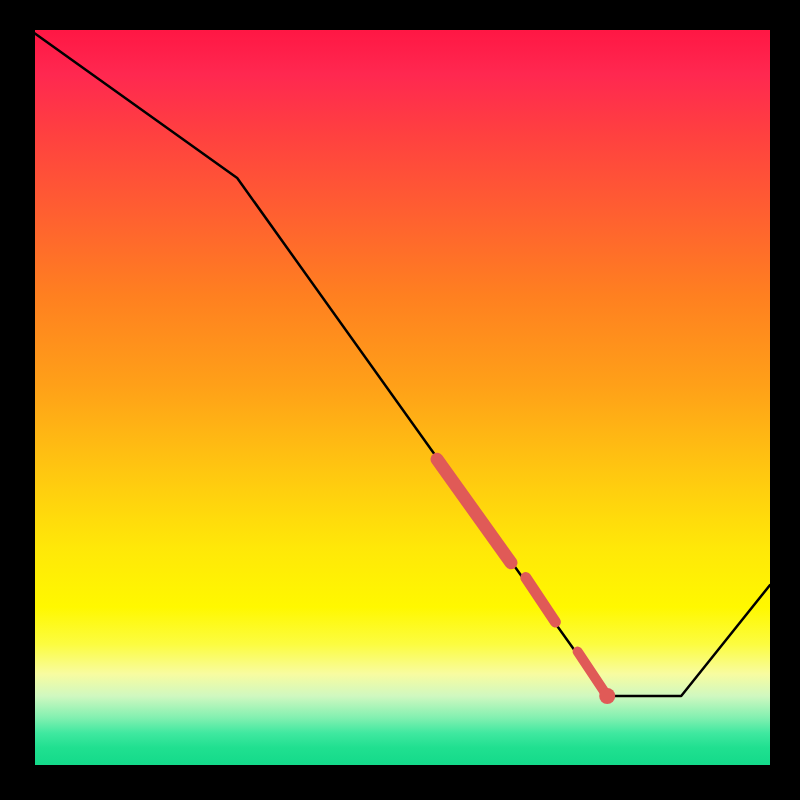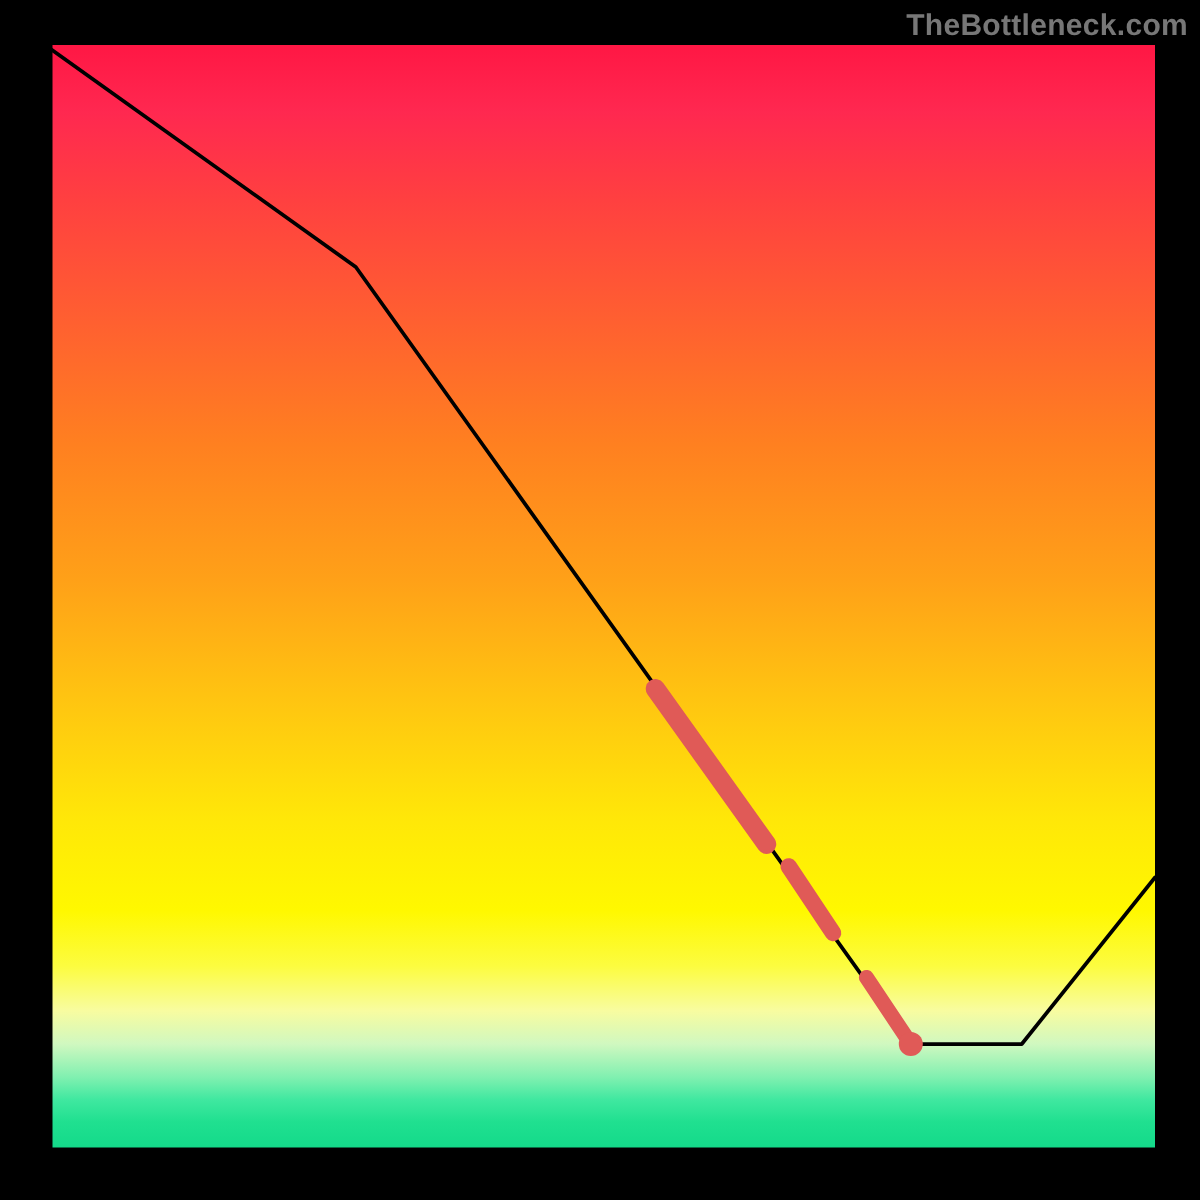--- a/index.html
+++ b/index.html
@@ -93,14 +93,13 @@
       <path id="hl-seg-2" fill="none" stroke="#e05a57" stroke-width="11" stroke-linecap="round" d="M495.8 547.6 L525.4 592.0"></path>
 
       <path id="hl-seg-3" fill="none" stroke="#e05a57" stroke-width="10" stroke-linecap="round" d="M547.6 621.6 L577.2 666.0"></path>
 
       <circle id="end-dot" r="8" fill="#e05a57" cx="577.2" cy="666.0"></circle>
     </svg>
   </div>
 
   <div class="frame"></div>
 
-  <div class="watermark">TheBottleneck.com</div>
 </div>
 
 </body></html>

